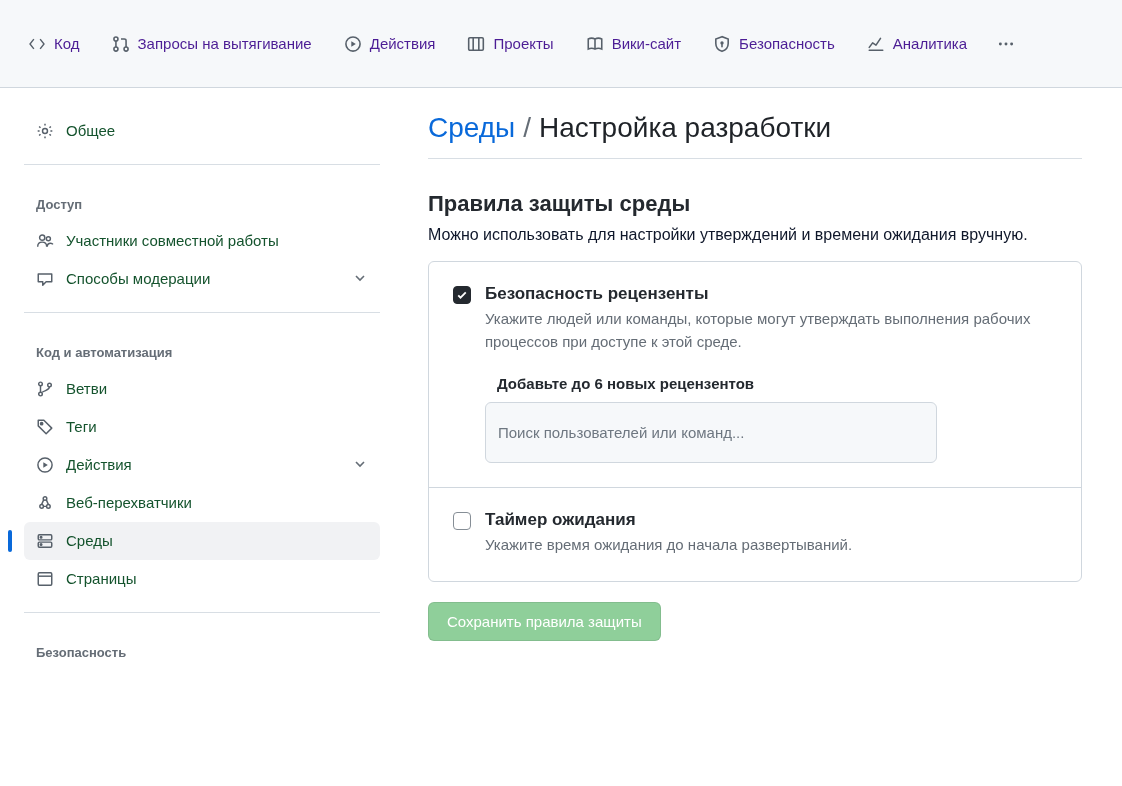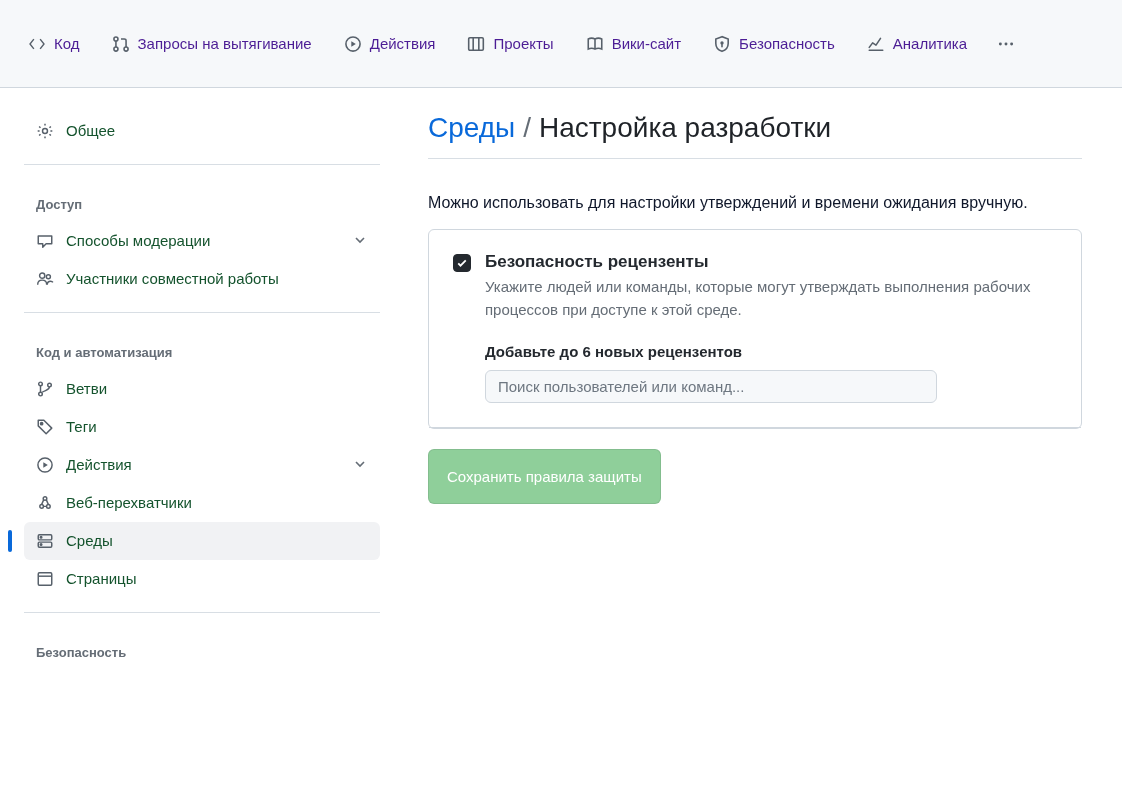--- a/index.html
+++ b/index.html
@@ -36,25 +36,25 @@
 .panel { border: 1px solid #d0d7de; border-radius: 6px; }
 .panel-block { padding: 22px 24px 24px; }
 .panel-sep { height: 1px; background: #d0d7de; }
 .check-row { display: flex; gap: 14px; }
 .check-box { width: 18px; height: 18px; border: 1px solid #868e96; border-radius: 4px; flex: none; background: #fff; margin-top: 2px; display: flex; align-items: center; justify-content: center; }
 .check-box.checked { background: #24292f; border-color: #24292f; color: #fff; }
 .check-box.checked svg { width: 12px; height: 12px; }
 .check-title { font-size: 17px; font-weight: 600; margin-bottom: 4px; }
 .check-desc { font-size: 15px; color: #656d76; line-height: 1.5; }
 
-.sub-label { font-size: 15px; font-weight: 600; margin: 22px 0 10px; }
-.search-input { width: 100%; max-width: 452px; padding: 7px 12px; font-size: 15px; border: 1px solid #d0d7de; border-radius: 6px; background: #f6f8fa; color: #656d76; }
+.sub-label { font-size: 15px; font-weight: 600; margin: 22px 12px 10px; }
+.search-input { width: 100%; max-width: 452px; padding: 21px 12px; font-size: 15px; border: 1px solid #d0d7de; border-radius: 6px; background: #f6f8fa; color: #656d76; }
 .search-input::placeholder { color: #6e7781; }
 
-.save-btn { margin-top: 20px; padding: 18px 18px; font-size: 15px; font-weight: 500; color: #ffffff; background: #8fcf9a; border: 1px solid rgba(31,35,40,0.1); border-radius: 6px; cursor: pointer; }
+.save-btn { margin-top: 20px; padding: 10px 18px; font-size: 15px; font-weight: 500; color: #ffffff; background: #8fcf9a; border: 1px solid rgba(31,35,40,0.1); border-radius: 6px; cursor: pointer; }
 
 svg { display: block; }
 </style>
 </head>
 <body>
 
 <nav class="topnav">
   <div class="topnav-item">
     <span class="icon">
         <svg viewBox="0 0 16 16" fill="currentColor">
@@ -138,39 +138,39 @@
           </svg>
         </span>
       <span>Общее</span>
     </div>
     <div class="sb-divider"></div>
 
     <div class="sb-group-label">Доступ</div>
     <div class="sb-item">
       <span class="icon">
           <svg viewBox="0 0 16 16" fill="none" stroke="currentColor" stroke-width="1.3">
+            <circle cx="5.5" cy="5" r="2.3"></circle>
+            <circle cx="11" cy="6" r="1.8"></circle>
+            <path d="M1.5 13c0-2.5 1.8-4 4-4s4 1.5 4 4M10 13c0-1.8 1.3-3 3-3 1 0 1.7.4 2 1"></path>
+          </svg>
+        </span>
+      <span>Участники совместной работы</span>
+    </div>
+    <div class="sb-item">
+      <span class="icon">
+          <svg viewBox="0 0 16 16" fill="none" stroke="currentColor" stroke-width="1.3">
             <path d="M2 3.5h12v7H9l-3 3v-3H2v-7z" stroke-linejoin="round"></path>
           </svg>
         </span>
       <span>Способы модерации</span>
       <span class="chev">
           <svg viewBox="0 0 16 16" width="16" height="16" fill="none" stroke="currentColor" stroke-width="1.6">
             <path d="M4 6l4 4 4-4"></path>
           </svg>
         </span>
-    </div>
-    <div class="sb-item">
-      <span class="icon">
-          <svg viewBox="0 0 16 16" fill="none" stroke="currentColor" stroke-width="1.3">
-            <circle cx="5.5" cy="5" r="2.3"></circle>
-            <circle cx="11" cy="6" r="1.8"></circle>
-            <path d="M1.5 13c0-2.5 1.8-4 4-4s4 1.5 4 4M10 13c0-1.8 1.3-3 3-3 1 0 1.7.4 2 1"></path>
-          </svg>
-        </span>
-      <span>Участники совместной работы</span>
     </div>
     <div class="sb-divider"></div>
 
     <div class="sb-group-label">Код и автоматизация</div>
     <div class="sb-item">
       <span class="icon">
           <svg viewBox="0 0 16 16" fill="none" stroke="currentColor" stroke-width="1.3">
             <circle cx="4" cy="3.5" r="1.6"></circle>
             <circle cx="4" cy="12.5" r="1.6"></circle>
             <circle cx="12" cy="4.5" r="1.6"></circle>
@@ -238,36 +238,46 @@
     <div class="sb-group-label">Безопасность</div>
   </aside>
 
   <main class="main">
     <h1 class="page-heading">
       <span class="crumb-link">Среды</span>
       <span class="sep">/</span>
       <span class="current">Настройка разработки</span>
     </h1>
 
+    <h2 class="section-title">Правила защиты среды</h2>
     <p class="section-desc">Можно использовать для настройки утверждений и времени ожидания вручную.</p>
 
     <div class="panel">
       <div class="panel-block">
         <div class="check-row">
           <div class="check-box checked">
             <svg viewBox="0 0 16 16" fill="none" stroke="currentColor" stroke-width="2.4">
                 <path d="M3 8.5l3 3 7-7"></path>
               </svg>
           </div>
           <div style="flex:1">
             <div class="check-title">Безопасность рецензенты</div>
             <div class="check-desc">Укажите людей или команды, которые могут утверждать выполнения рабочих процессов при доступе к этой среде.</div>
             <div class="sub-label">Добавьте до 6 новых рецензентов</div>
             <input class="search-input" type="text" placeholder="Поиск пользователей или команд..." style="">
           </div>
         </div>
       </div>
       <div class="panel-sep"></div>
+      <div class="panel-block">
+        <div class="check-row">
+          <div class="check-box"></div>
+          <div style="flex:1">
+            <div class="check-title">Таймер ожидания</div>
+            <div class="check-desc">Укажите время ожидания до начала развертываний.</div>
+          </div>
+        </div>
+      </div>
     </div>
 
     <button class="save-btn">Сохранить правила защиты</button>
   </main>
 </div>
 
 </body></html>

